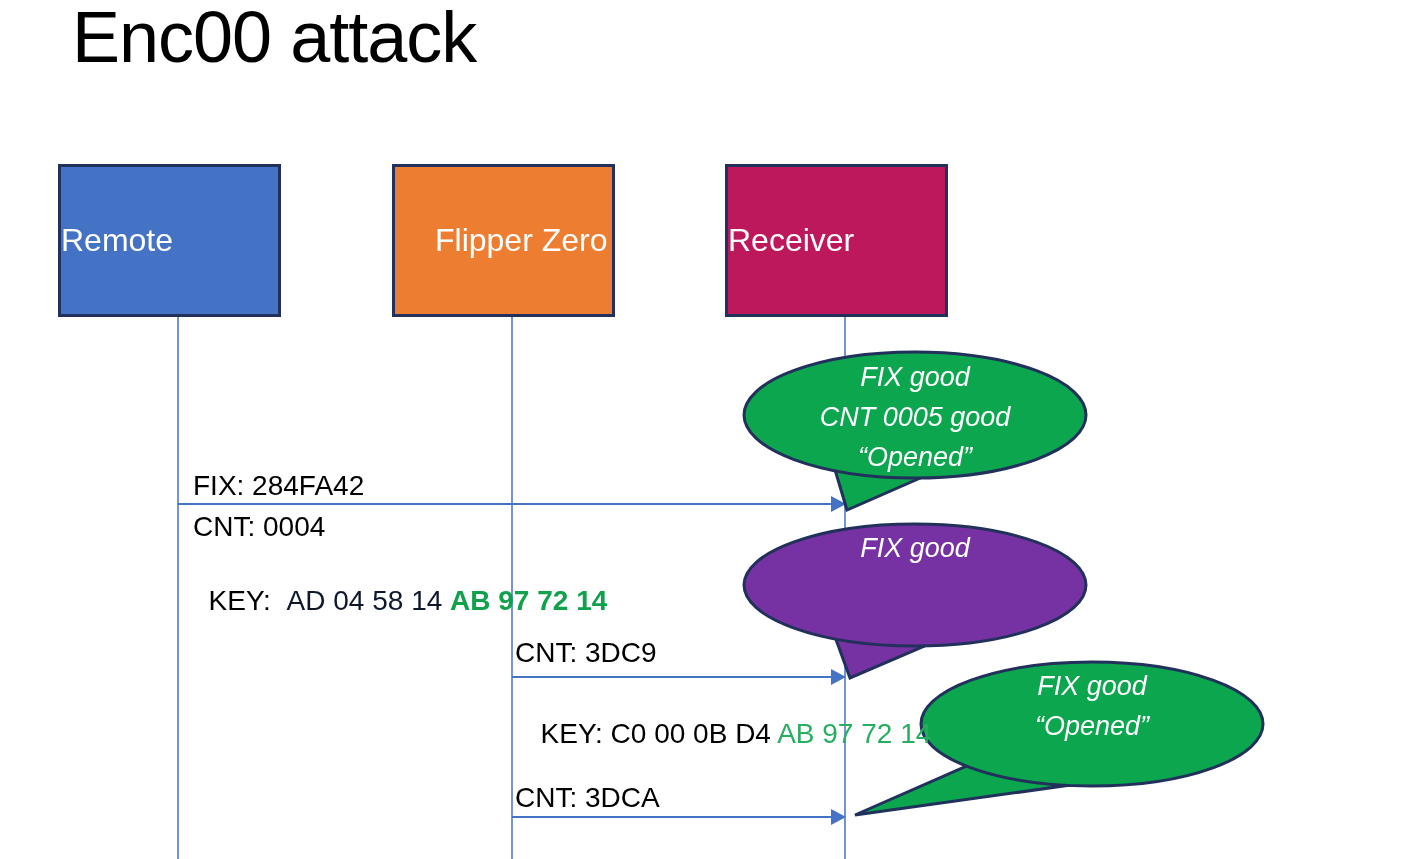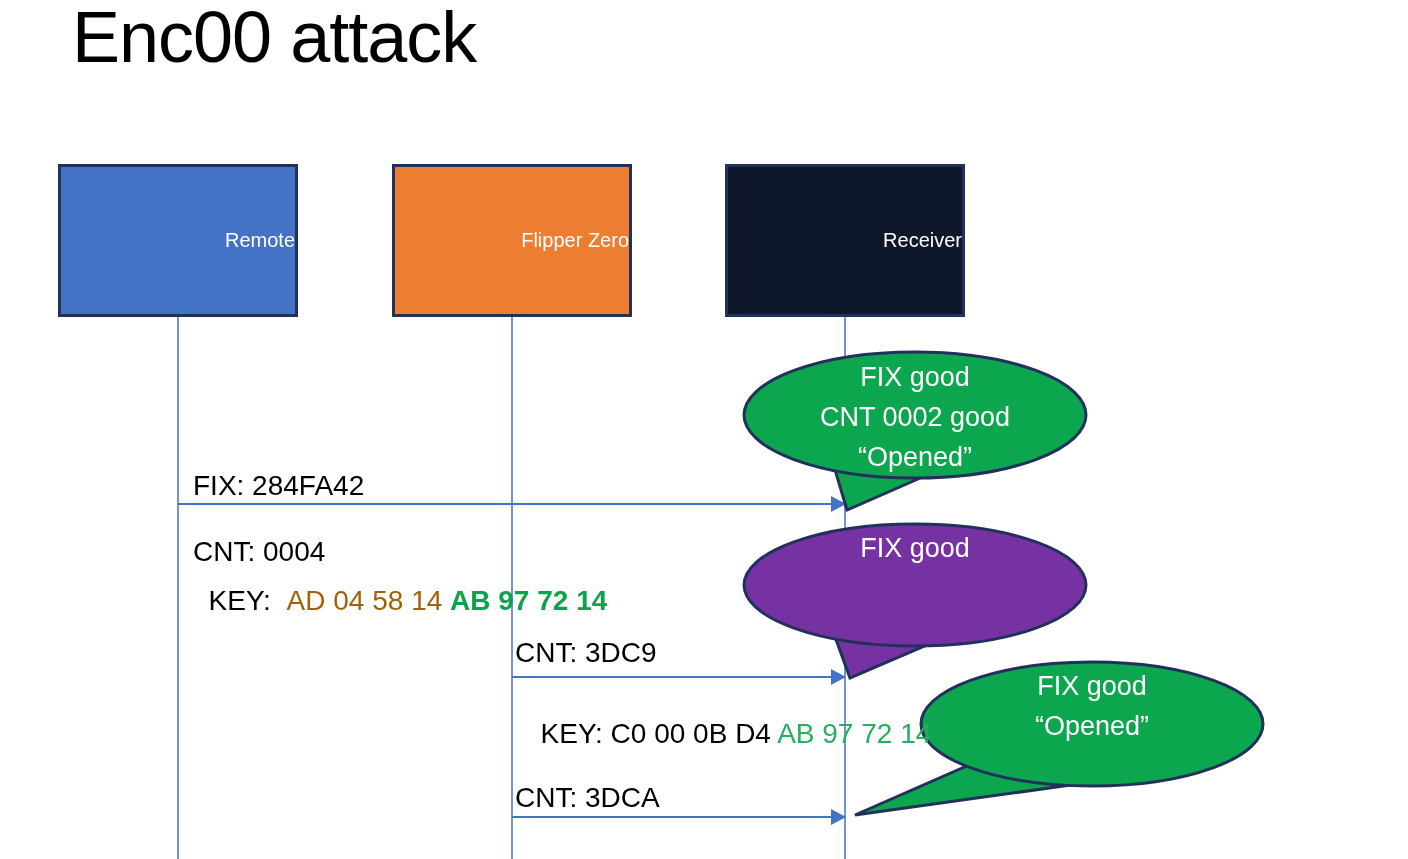--- a/index.html
+++ b/index.html
@@ -20,28 +20,28 @@
     color: #000000;
     white-space: nowrap;
   }
   #overlay-svg {
     position: absolute; left: 0; top: 0;
     z-index: 1;
   }
   .actor {
     position: absolute;
     top: 164px;
-    width: 240px; height: 153px;
+    width: 223px; height: 153px;
     box-sizing: border-box;
     border: 3px solid #203864;
     display: flex;
     align-items: center;
-    justify-content: flex-end;
+    justify-content: flex-start;
     color: #ffffff;
-    font-size: 20px;
+    font-size: 32px;
     z-index: 2;
     text-align: center;
   }
   #actor-remote   { left: 58px; }
   #actor-flipper  { left: 392px; padding-left: 40px; }
   #actor-receiver { left: 725px; }
   .msg {
     position: absolute;
     font-size: 28px;
     line-height: 34px;
@@ -56,20 +56,21 @@
   }
   .bubble svg { position: absolute; left: 0; top: 0; }
   .bubble-text {
     position: absolute;
     text-align: center;
     color: #ffffff;
     font-size: 27px;
     line-height: 40px;
     font-weight: 500;
     white-space: nowrap;
+    font-style: italic;
   }
   #bubble-1 { left: 735px; top: 345px; width: 365px; height: 175px; }
   #bubble-2 { left: 735px; top: 518px; width: 365px; height: 170px; }
   #bubble-3 { left: 840px; top: 655px; width: 430px; height: 175px; }
   #bubble-1 .bubble-text { left: 30px;  top: 12px; width: 300px; }
   #bubble-2 .bubble-text { left: 30px;  top: 10px; width: 300px; }
   #bubble-3 .bubble-text { left: 102px; top: 11px; width: 300px; }
 </style>
 </head>
 <body>
@@ -90,48 +91,48 @@
   <line x1="512" y1="817" x2="833" y2="817" stroke-width="2" style="stroke: rgb(68, 114, 196);"></line>
   <polygon points="831,809 846,817 831,825" style="fill: rgb(68, 114, 196);"></polygon>
 </svg>
 
 <div class="actor" id="actor-remote" style="background-color: rgb(68, 114, 196); border-color: rgb(34, 48, 92);">
   <span>Remote</span>
 </div>
 <div class="actor" id="actor-flipper" style="background-color: rgb(237, 125, 49); border-color: rgb(34, 48, 92);">
   <span>Flipper Zero</span>
 </div>
-<div class="actor" id="actor-receiver" style="background-color: #0f172a; border-color: rgb(34, 48, 92);">
+<div class="actor" id="actor-receiver" style="background-color: #be185d; border-color: rgb(34, 48, 92);">
   <span>Receiver</span>
 </div>
 
 <div class="msg" style="left:193px; top:469px">FIX: 284FA42</div>
-<div class="msg" style="left:193px; top:535px">CNT: 0004</div>
+<div class="msg" style="left:193px; top:510px">CNT: 0004</div>
 <div class="msg" style="left:193px; top:550px">
-  <span>KEY: </span><span style="color: #a16207; margin-left: 8px;">AD 04 58 14 </span><span class="key-green-bold" style="color: rgb(15, 161, 76);">AB 97 72 14</span>
+  <span>KEY: </span><span style="color: #0f172a; margin-left: 8px;">AD 04 58 14 </span><span class="key-green-bold" style="color: rgb(15, 161, 76);">AB 97 72 14</span>
 </div>
 
 <div class="msg" style="left:515px; top:636px">CNT: 3DC9</div>
 <div class="msg" style="left:525px; top:683px">
   <span>KEY: C0 00 0B D4 </span><span style="color: rgb(39, 174, 96);">AB 97 72 14</span>
 </div>
 
 <div class="msg" style="left:515px; top:781px">CNT: 3DCA</div>
 <div class="msg" style="left:515px; top:822px">
   <span>KEY: C0 02 8A 33 </span><span style="color: rgb(39, 174, 96);">AB 97 72 14</span>
 </div>
 
 <div class="bubble" id="bubble-1">
   <svg width="365" height="175" viewBox="0 0 365 175">
     <path d="M 95 108 L 112 165 L 192 130 Z" stroke-width="3" style="fill: rgb(12, 166, 79); stroke: rgb(34, 48, 92);"></path>
     <ellipse cx="180" cy="70" rx="171" ry="63" stroke-width="3" style="fill: rgb(12, 166, 79); stroke: rgb(34, 48, 92);"></ellipse>
   </svg>
   <div class="bubble-text">
     <div>FIX good</div>
-    <div>CNT 0002 good</div>
+    <div>CNT 0005 good</div>
     <div>“Opened”</div>
   </div>
 </div>
 
 <div class="bubble" id="bubble-2">
   <svg width="365" height="170" viewBox="0 0 365 170">
     <path d="M 95 105 L 115 160 L 192 127 Z" stroke-width="3" style="fill: rgb(118, 50, 162); stroke: rgb(34, 48, 92);"></path>
     <ellipse cx="180" cy="67" rx="171" ry="61" stroke-width="3" style="fill: rgb(118, 50, 162); stroke: rgb(34, 48, 92);"></ellipse>
   </svg>
   <div class="bubble-text">

